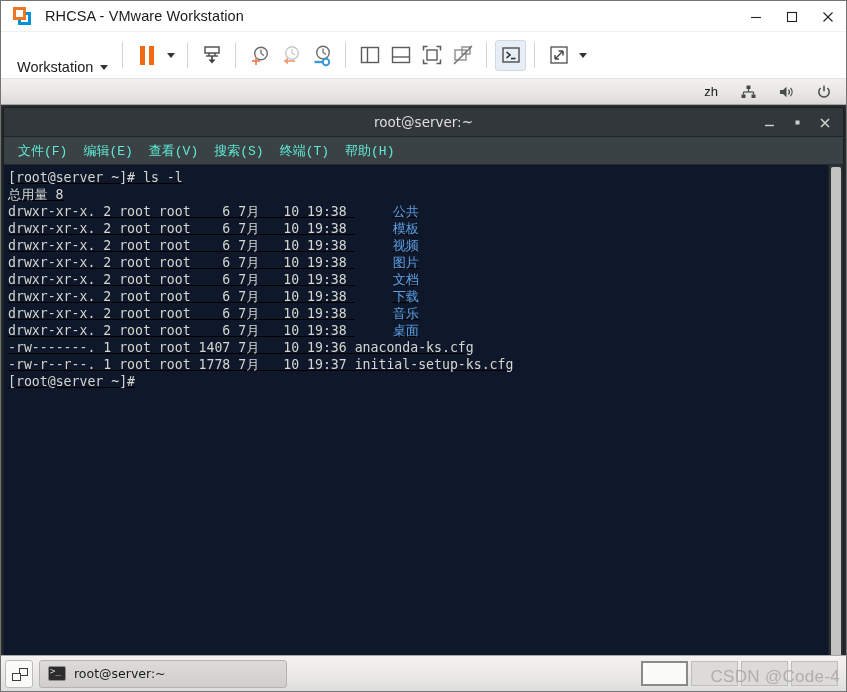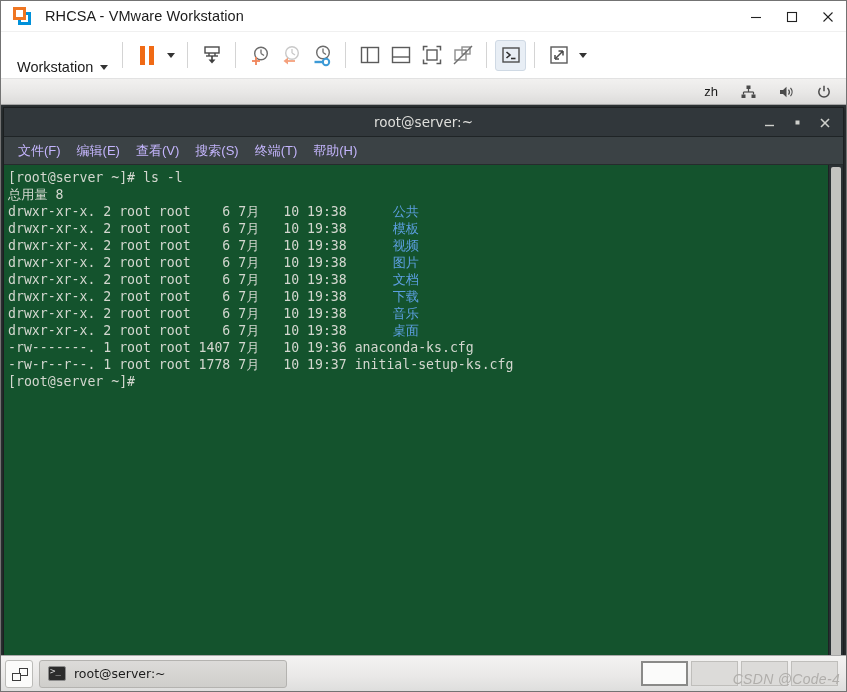--- a/index.html
+++ b/index.html
@@ -211,30 +211,31 @@
     height: 28px;
     background: #3b4245;
     border-bottom: 1px solid #262b2d;
     display: flex; align-items: center;
     padding-left: 6px;
     flex: none;
   }
   .term-menu-item {
     padding: 2px 8px;
     font-size: 13px;
-    color: #c4b5fd;
-    font-family: Liberation Sans, sans-serif;
+    color: #5eead4;
+    font-family: Liberation Mono, monospace;
     white-space: nowrap;
   }
   #term-body {
     flex: 1;
-    background: #14532d;
+    background: #0f172a;
     position: relative;
     display: flex;
     overflow: hidden;
+    text-decoration: underline;
   }
   #term-screen {
     flex: 1;
     padding: 4px 0 0 4px;
     font-family: "DejaVu Sans Mono", monospace;
     font-size: 13.2px;
     line-height: 17px;
     color: #d3d7cf;
     white-space: pre;
     overflow: hidden;
@@ -332,27 +333,26 @@
     background: #dcdbd9;
     border: 1px solid #bfbebb;
   }
   .workspace.active {
     background: #fbfbfa;
     border: 2px solid #8a8a88;
   }
   #watermark {
     position: absolute;
     right: 6px; bottom: 4px;
-    font-size: 14px;
+    font-size: 17px;
     color: #b0aeab;
     font-family: "Liberation Sans", sans-serif;
     letter-spacing: .3px;
     white-space: nowrap;
     pointer-events: none;
-    font-style: italic;
   }
 </style>
 </head>
 <body>
 
 <div id="app-window">
 
   <div id="titlebar">
     <div id="vmware-logo">
       <div class="sq-blue"></div>

